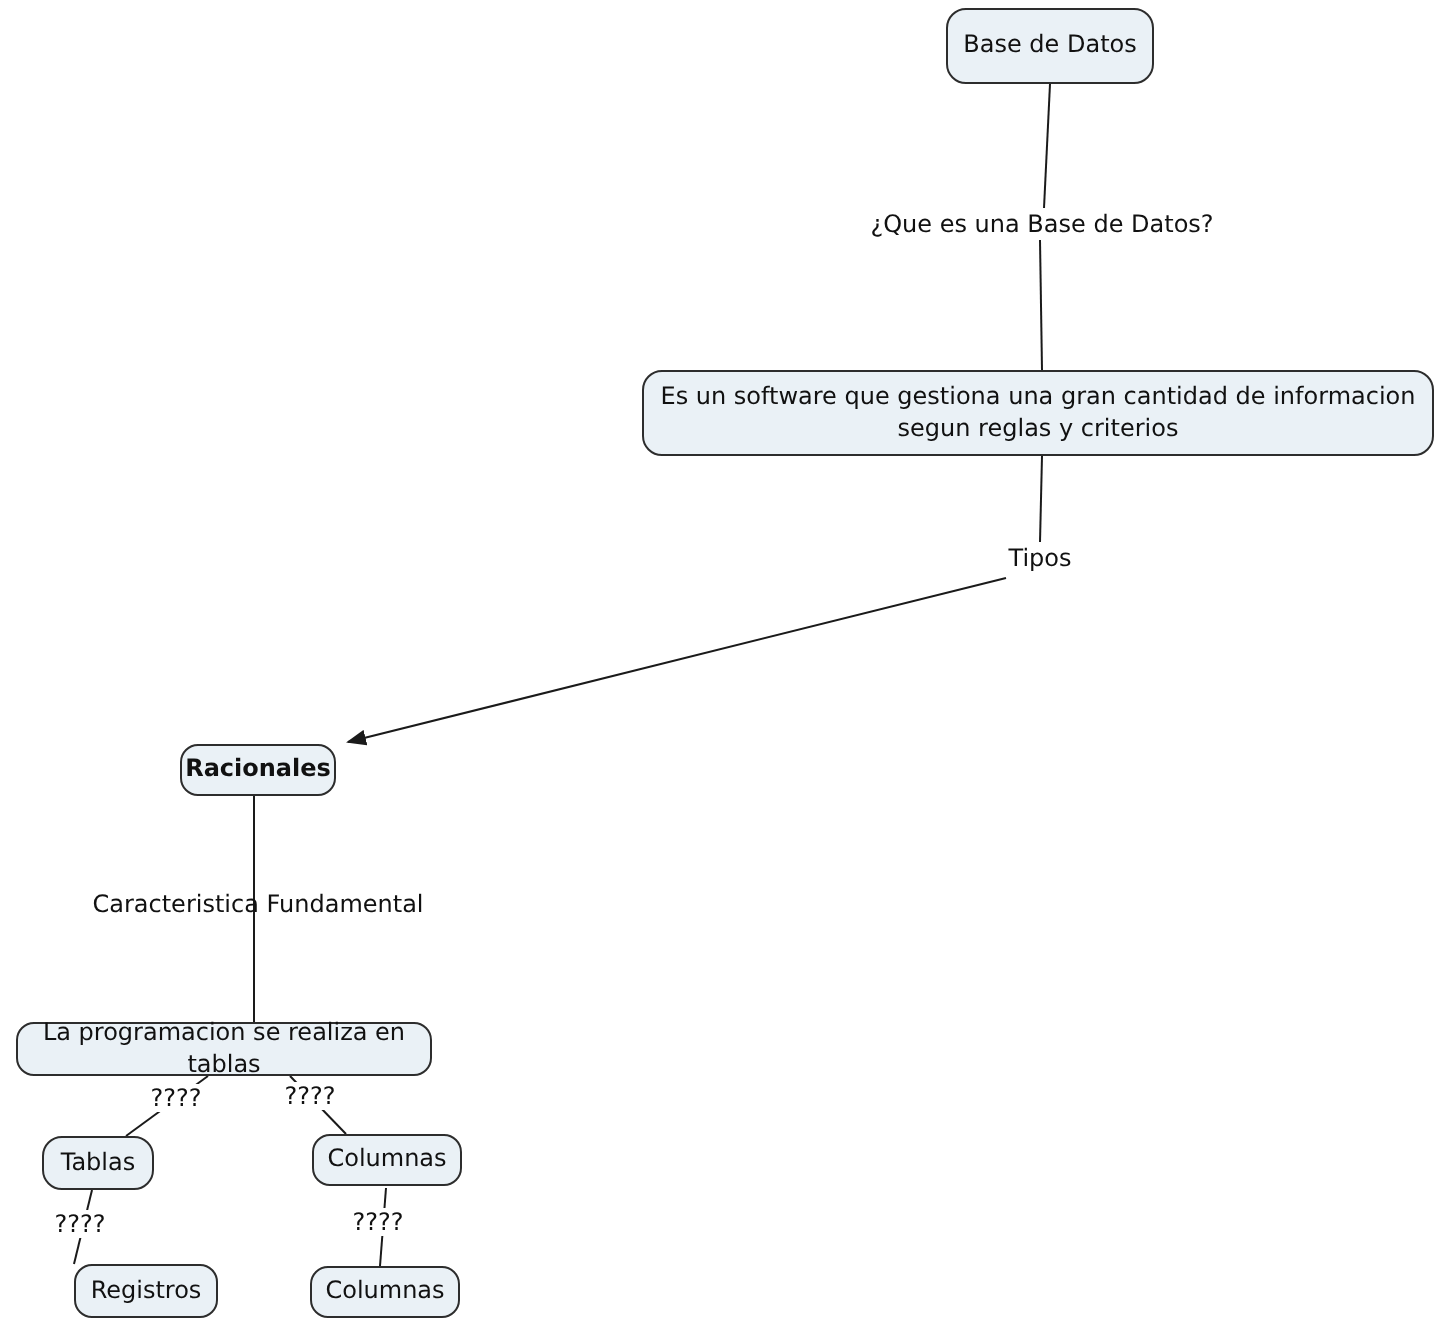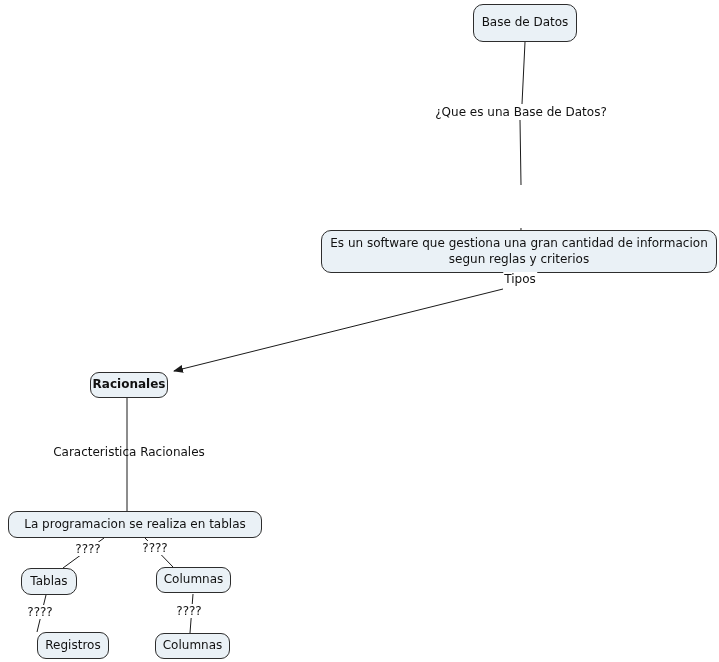--- a/index.html
+++ b/index.html
@@ -50,23 +50,23 @@
     height: 14px;
     padding: 0 1px;
     text-align: left;
   }
   .link-label.transparent {
     background: transparent;
   }
 
   
   #node-base          { left: 473px; top: 4px;   width: 104px; height: 38px; border-radius: 10px; }
-  #node-definicion    { left: 321px; top: 185px; width: 396px; height: 43px; border-radius: 10px; margin-top: 45px; }
+  #node-definicion    { left: 321px; top: 185px; width: 396px; height: 43px; border-radius: 10px; }
   #node-racionales    { left: 90px;  top: 372px; width: 78px;  height: 26px; font-weight: bold; }
-  #node-programacion  { left: 8px;   top: 511px; width: 254px; height: 27px; }
+  #node-programacion  { left: 8px;   top: 511px; width: 208px; height: 27px; }
   #node-tablas        { left: 21px;  top: 568px; width: 56px;  height: 27px; border-radius: 10px; }
   #node-columnas-1    { left: 156px; top: 567px; width: 75px;  height: 26px; }
   #node-registros     { left: 1px;   top: 632px; width: 72px;  height: 27px; margin-left: 36px; }
   #node-columnas-2    { left: 155px; top: 633px; width: 75px;  height: 26px; }
 
   
   #label-que-es         { left: 521px; top: 105px; }
   #label-tipos          { left: 520px; top: 272px; }
   #label-caracteristica { left: 129px; top: 445px; }
   #label-q1             { left: 88px;  top: 542px; }
@@ -100,19 +100,19 @@
   <div class="node" id="node-definicion">Es un software que gestiona una gran cantidad de informacion segun reglas y criterios</div>
   <div class="node" id="node-racionales">Racionales</div>
   <div class="node" id="node-programacion">La programacion se realiza en tablas</div>
   <div class="node" id="node-tablas">Tablas</div>
   <div class="node" id="node-columnas-1">Columnas</div>
   <div class="node" id="node-registros">Registros</div>
   <div class="node" id="node-columnas-2">Columnas</div>
 
   <div class="link-label" id="label-que-es">¿Que es una Base de Datos?</div>
   <div class="link-label" id="label-tipos">Tipos</div>
-  <div class="link-label transparent" id="label-caracteristica">Caracteristica Racionales</div>
+  <div class="link-label transparent" id="label-caracteristica">Caracteristica Fundamental</div>
   <div class="link-label" id="label-q1">????</div>
   <div class="link-label" id="label-q2">????</div>
   <div class="link-label" id="label-q3">????</div>
   <div class="link-label" id="label-q4">????</div>
 
 </div>
 
 </body></html>

